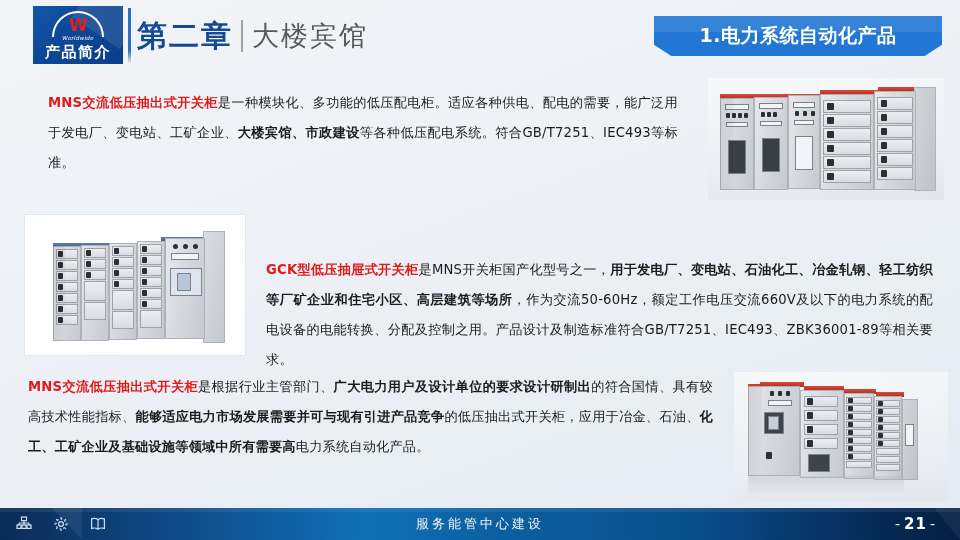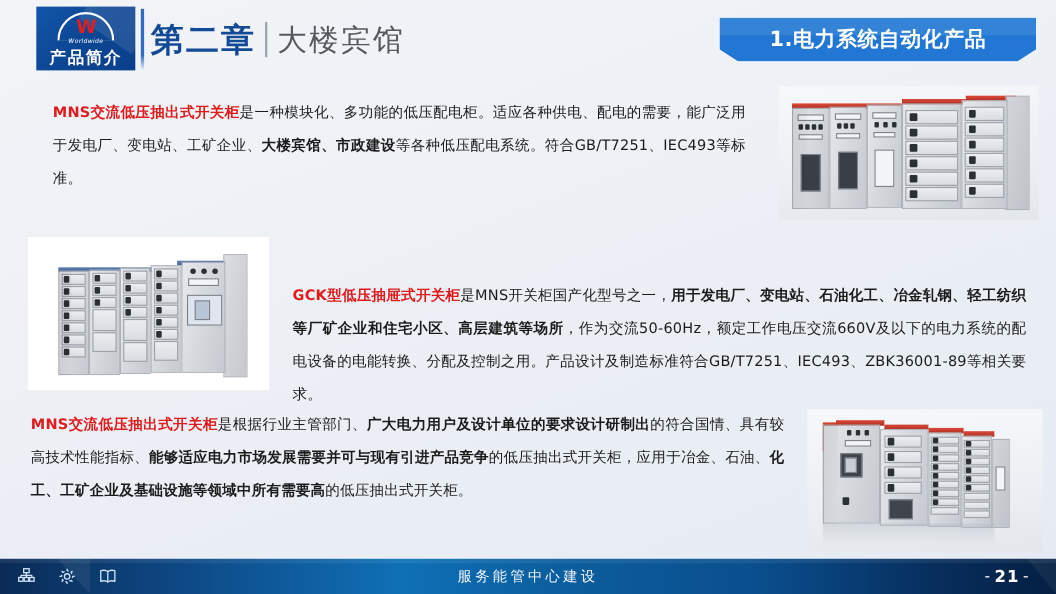--- a/index.html
+++ b/index.html
@@ -449,21 +449,21 @@
       <div class="knob" style="left:158px; top:29px; width:5px; height:5px; border-radius:50%;"></div>
       <div class="knob" style="left:168px; top:29px; width:5px; height:5px; border-radius:50%;"></div>
       <div class="meter" style="left:146px; top:38px; width:28px; height:7px;"></div>
       <div class="meter" style="left:145px; top:53px; width:32px; height:28px; background:#dfe5ee;"></div>
       <div class="meter" style="left:152px; top:58px; width:14px; height:18px; background:#b9c6d8;"></div>
       <div class="shade-left" style="left:28px; top:31px; width:12px; height:95px;"></div>
     </div>
   </div>
 
   <div class="para para-gcs">
-    <span class="hl">MNS交流低压抽出式开关柜</span><span>是根据行业主管部门、</span><span class="b">广大电力用户及设计单位的要求设计研制出</span><span>的符合国情、具有较高技术性能指标、</span><span class="b">能够适应电力市场发展需要并可与现有引进产品竞争</span><span>的低压抽出式开关柜，应用于冶金、石油、</span><span class="b">化工、工矿企业及基础设施等领域中所有需要高</span><span>的低压抽出式开关柜。</span>
+    <span class="hl">MNS交流低压抽出式开关柜</span><span>是根据行业主管部门、</span><span class="b">广大电力用户及设计单位的要求设计研制出</span><span>的符合国情、具有较高技术性能指标、</span><span class="b">能够适应电力市场发展需要并可与现有引进产品竞争</span><span>的低压抽出式开关柜，应用于冶金、石油、</span><span class="b">化工、工矿企业及基础设施等领域中所有需要高</span><span>电力系统自动化产品。</span>
   </div>
 
   <div class="photo photo-gcs">
     <div class="cab-wrap">
 
       <div class="cab-top" style="left:14px;  top:12px; width:12px;  height:26px; background:linear-gradient(160deg,#d8422f,#a8241a);"></div>
       <div class="cab-top" style="left:26px;  top:10px; width:44px;  height:5px;"></div>
       <div class="cab-top" style="left:70px;  top:14px; width:40px;  height:5px;"></div>
       <div class="cab-top" style="left:110px; top:17px; width:32px;  height:5px;"></div>
       <div class="cab-top" style="left:142px; top:20px; width:28px;  height:5px;"></div>

